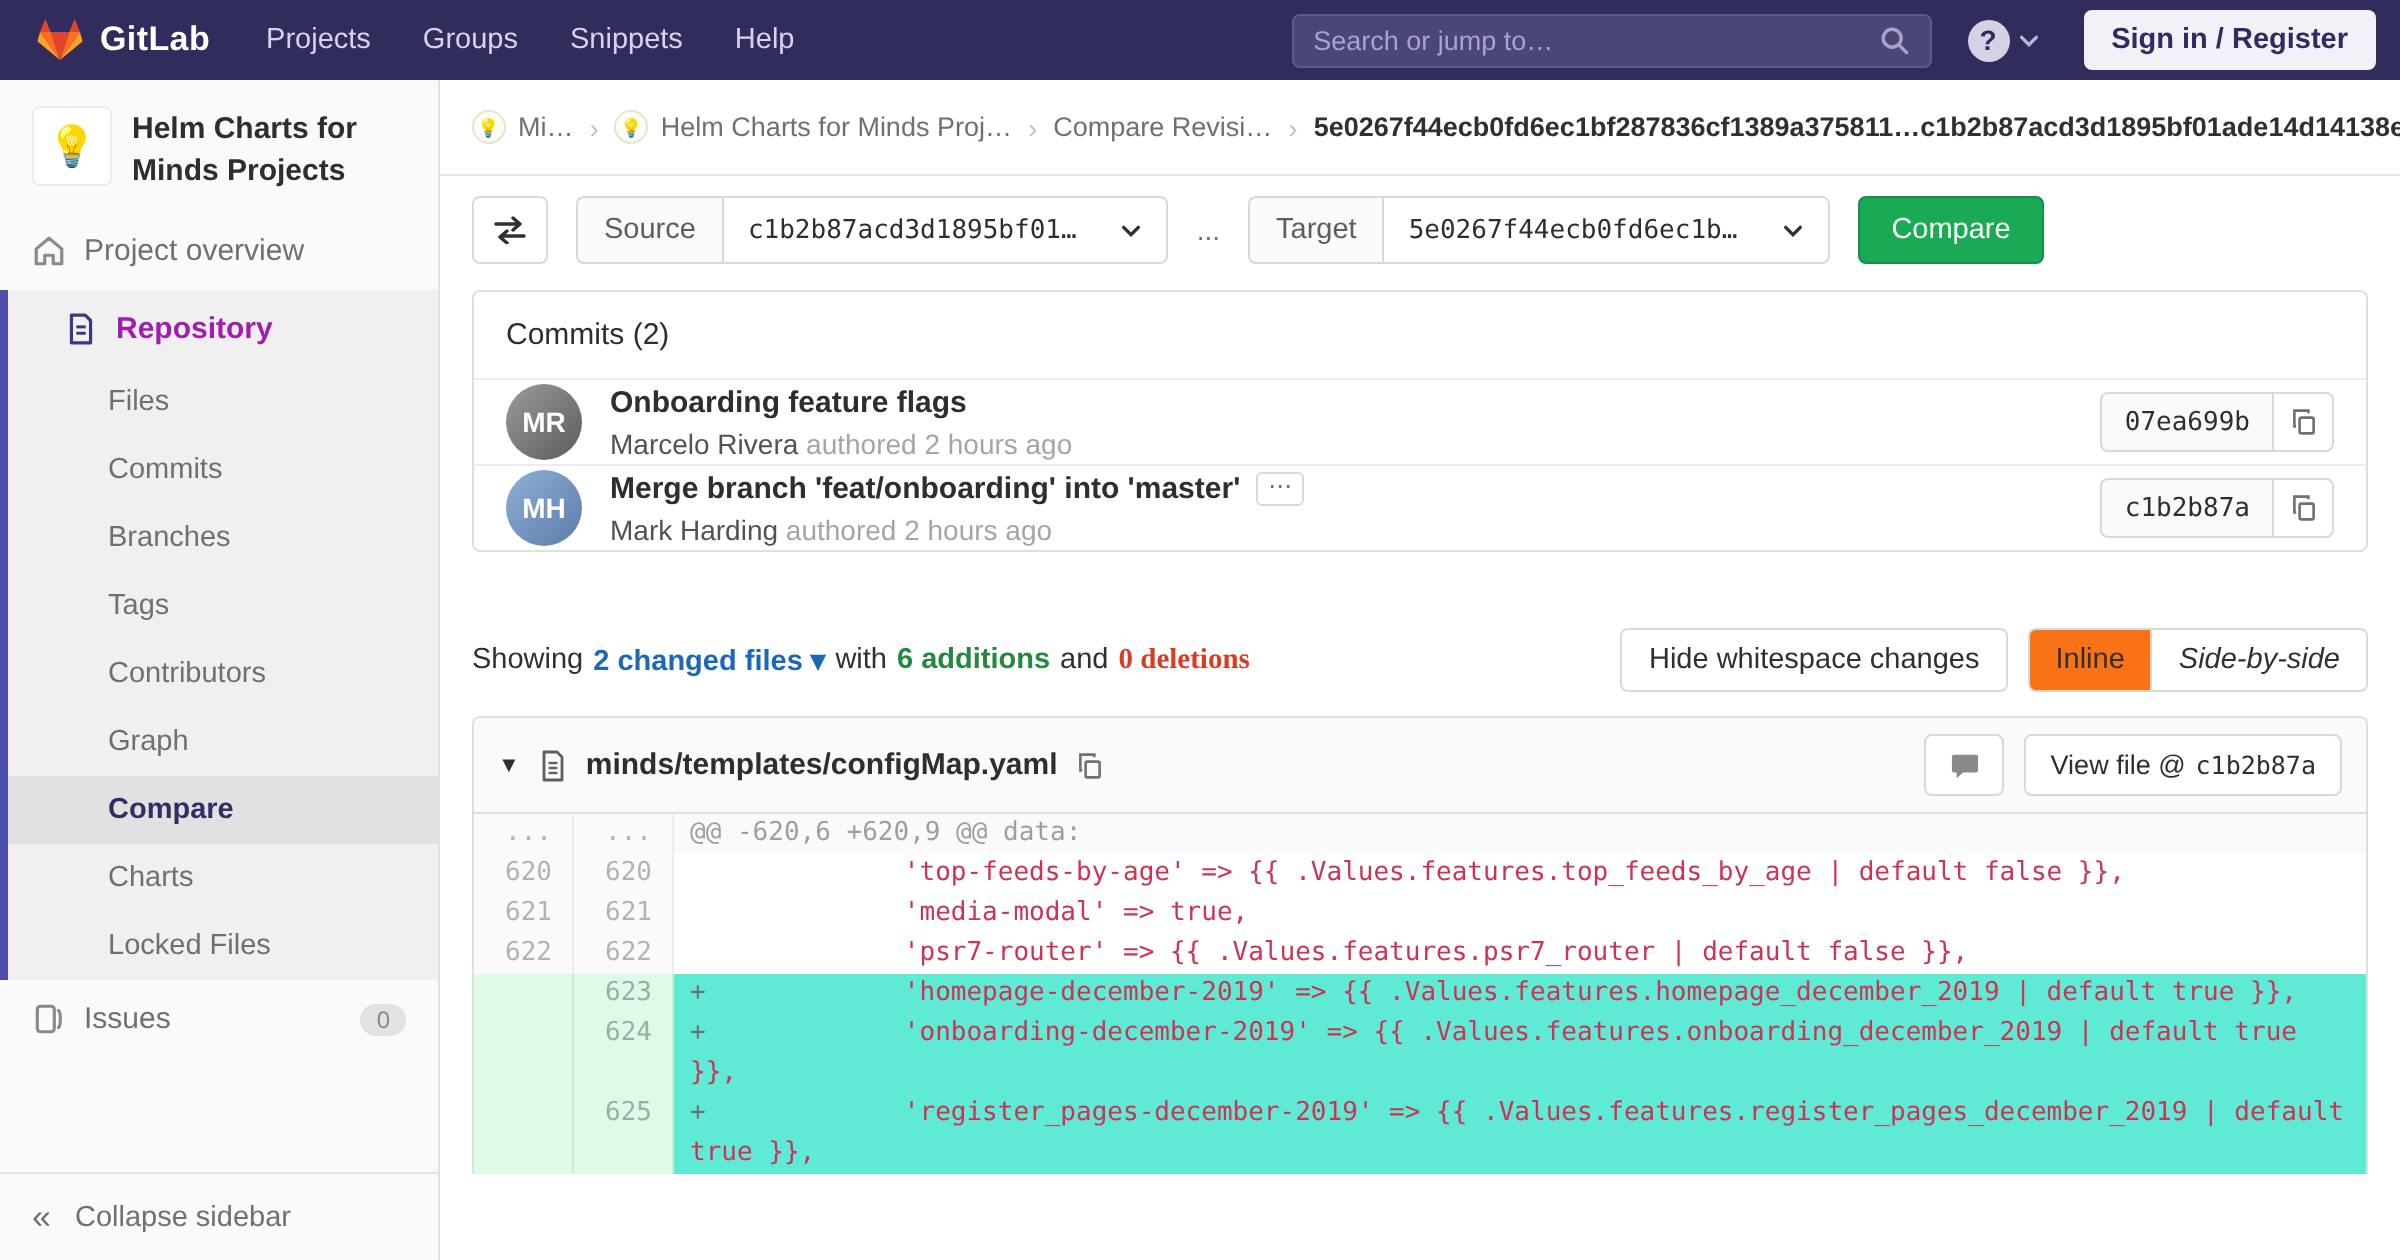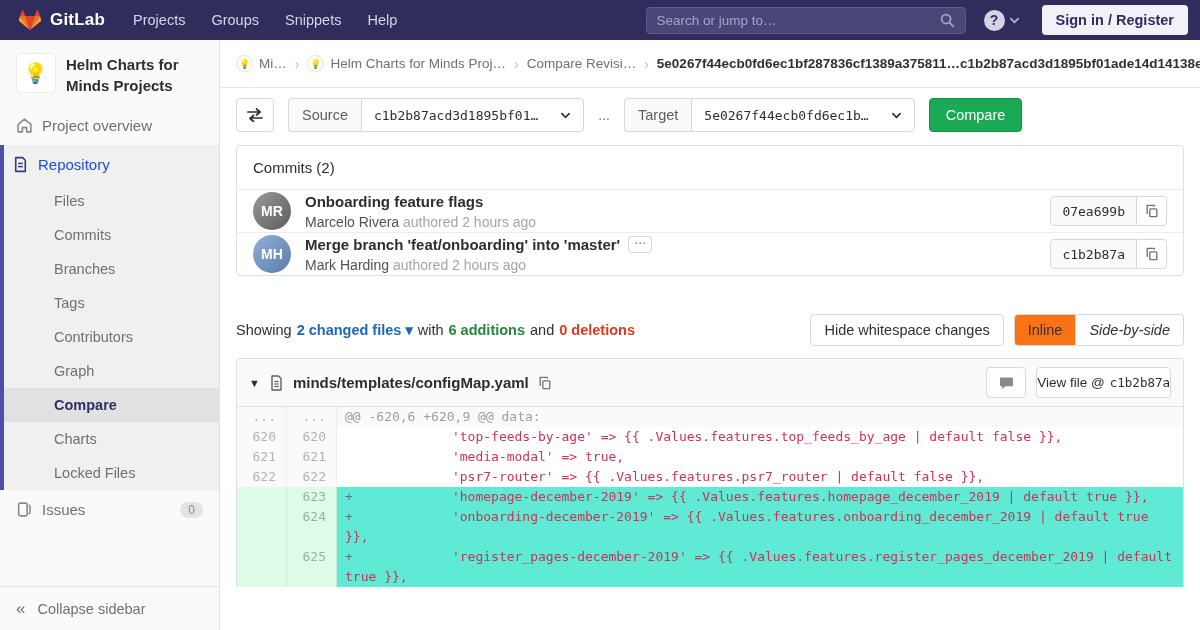--- a/index.html
+++ b/index.html
@@ -30,21 +30,21 @@
     background:#fafafa; border-right:1px solid #e1e1e1; }
   .project-head { display:flex; gap:10px; padding:13px 16px 10px 16px; align-items:flex-start; }
   .project-avatar { width:40px; height:40px; border-radius:4px; background:#fff;
     border:1px solid #ececec; font-size:20px; display:flex; align-items:center;
     justify-content:center; flex:0 0 auto; }
   .project-title { font-size:15px; font-weight:bold; color:#2e2e2e; line-height:21px; padding-top:1px; }
   .side-item { display:flex; align-items:center; gap:9px; padding:11px 16px;
     font-size:15px; color:#707070; cursor:pointer; }
   .side-item svg { flex:0 0 auto; }
   .repo-section { background:#f0f0f0; border-left:4px solid #4e4ea8; }
-  .repo-section .side-item.head { color:#1d4ed8; font-weight:normal; padding-left:8px; }
+  .repo-section .side-item.head { color:#a21caf; font-weight:bold; padding-left:28px; }
   .sub-item { padding:9px 16px 9px 50px; font-size:14.5px; color:#707070; cursor:pointer; }
   .sub-item.active { background:#e1e1e1; color:#2f2f63; font-weight:bold; }
   .issues-item { justify-content:flex-start; }
   .count-badge { margin-left:auto; background:#e3e3e3; color:#8a8a8a; font-size:12px;
     border-radius:9px; padding:1px 8px; }
   .collapse-bar { position:absolute; bottom:0; left:0; width:100%; border-top:1px solid #e5e5e5;
     padding:13px 16px; display:flex; gap:12px; align-items:center; color:#707070;
     font-size:14.5px; cursor:pointer; background:#fafafa; }
   .collapse-icon { font-size:17px; color:#707070; line-height:1; }
 
@@ -93,41 +93,41 @@
     display:flex; align-items:center; padding:0 11px;
     font-family:"DejaVu Sans Mono", monospace; font-size:13px; color:#2e2e2e; }
   .copy-btn { background:#fff; border:1px solid #d8d8d8; border-left:none;
     border-radius:0 4px 4px 0; width:30px; display:flex; align-items:center;
     justify-content:center; cursor:pointer; }
 
   .diff-summary { margin:38px 16px 0 16px; display:flex; align-items:center; justify-content:space-between; }
   .ds-left { font-size:14.5px; color:#303030; display:flex; gap:5px; align-items:center; }
   .link-blue { color:#1b69b6; font-weight:bold; cursor:pointer; }
   .txt-green { color:#24883e; font-weight:bold; }
-  .txt-red { color:#db3b21; font-weight:bold; }
+  .txt-red { color:#db3b21; font-weight:bold;font-family:Liberation Serif, serif; }
   .ds-right { display:flex; gap:10px; }
   .btn-default { background:#fff; border:1px solid #d8d8d8; border-radius:4px;
     font-size:14.5px; color:#303030; padding:7px 13px; cursor:pointer; }
   .btn-group { display:flex; }
   .btn-group .btn-default { border-radius:0; border-left:none; }
   .btn-group .btn-default:first-child { border-radius:4px 0 0 4px; border-left:1px solid #d8d8d8; }
   .btn-group .btn-default:last-child { border-radius:0 4px 4px 0;font-style:italic; }
   .btn-default.active { background:#f97316; }
 
   .diff-panel { margin:12px 16px 0 16px; border:1px solid #dfdfdf; border-radius:4px 4px 0 0;
     border-bottom:none; }
   .diff-head { background:#fafafa; border-bottom:1px solid #dfdfdf; border-radius:4px 4px 0 0;
     padding:8px 12px; display:flex; align-items:center; gap:9px; }
   .caret-down { font-size:11px; color:#303030; cursor:pointer; }
   .file-path { font-size:15px; font-weight:bold; color:#2e2e2e; cursor:pointer; }
   .diff-head-right { margin-left:auto; display:flex; gap:10px; align-items:center; }
   .comment-btn { background:#fff; border:1px solid #d8d8d8; border-radius:4px;
     width:40px; height:31px; display:flex; align-items:center; justify-content:center; cursor:pointer; }
   .viewfile-btn { background:#fff; border:1px solid #d8d8d8; border-radius:4px;
-    height:31px; padding:0 0; display:flex; align-items:center; gap:5px;
+    height:31px; padding:0 12px; display:flex; align-items:center; gap:5px;
     font-size:13.5px; color:#2e2e2e; cursor:pointer; }
   .viewfile-sha { font-family:"DejaVu Sans Mono", monospace; font-size:12.5px; }
 
   .diff-table { font-family:"DejaVu Sans Mono", monospace; font-size:13px; line-height:20px; }
   .diff-row { display:flex; }
   .ln { width:50px; flex:0 0 auto; text-align:right; padding-right:10px;
     border-right:1px solid #ededed; color:#b3b3b3; background:#fafafa; cursor:pointer; }
   .code { flex:1; min-width:0; padding:0 10px 0 8px; white-space:pre-wrap;
     word-break:break-word; color:#cc3355; background:#fff; }
   .sign { display:inline-block; width:13px; color:#707070; }

